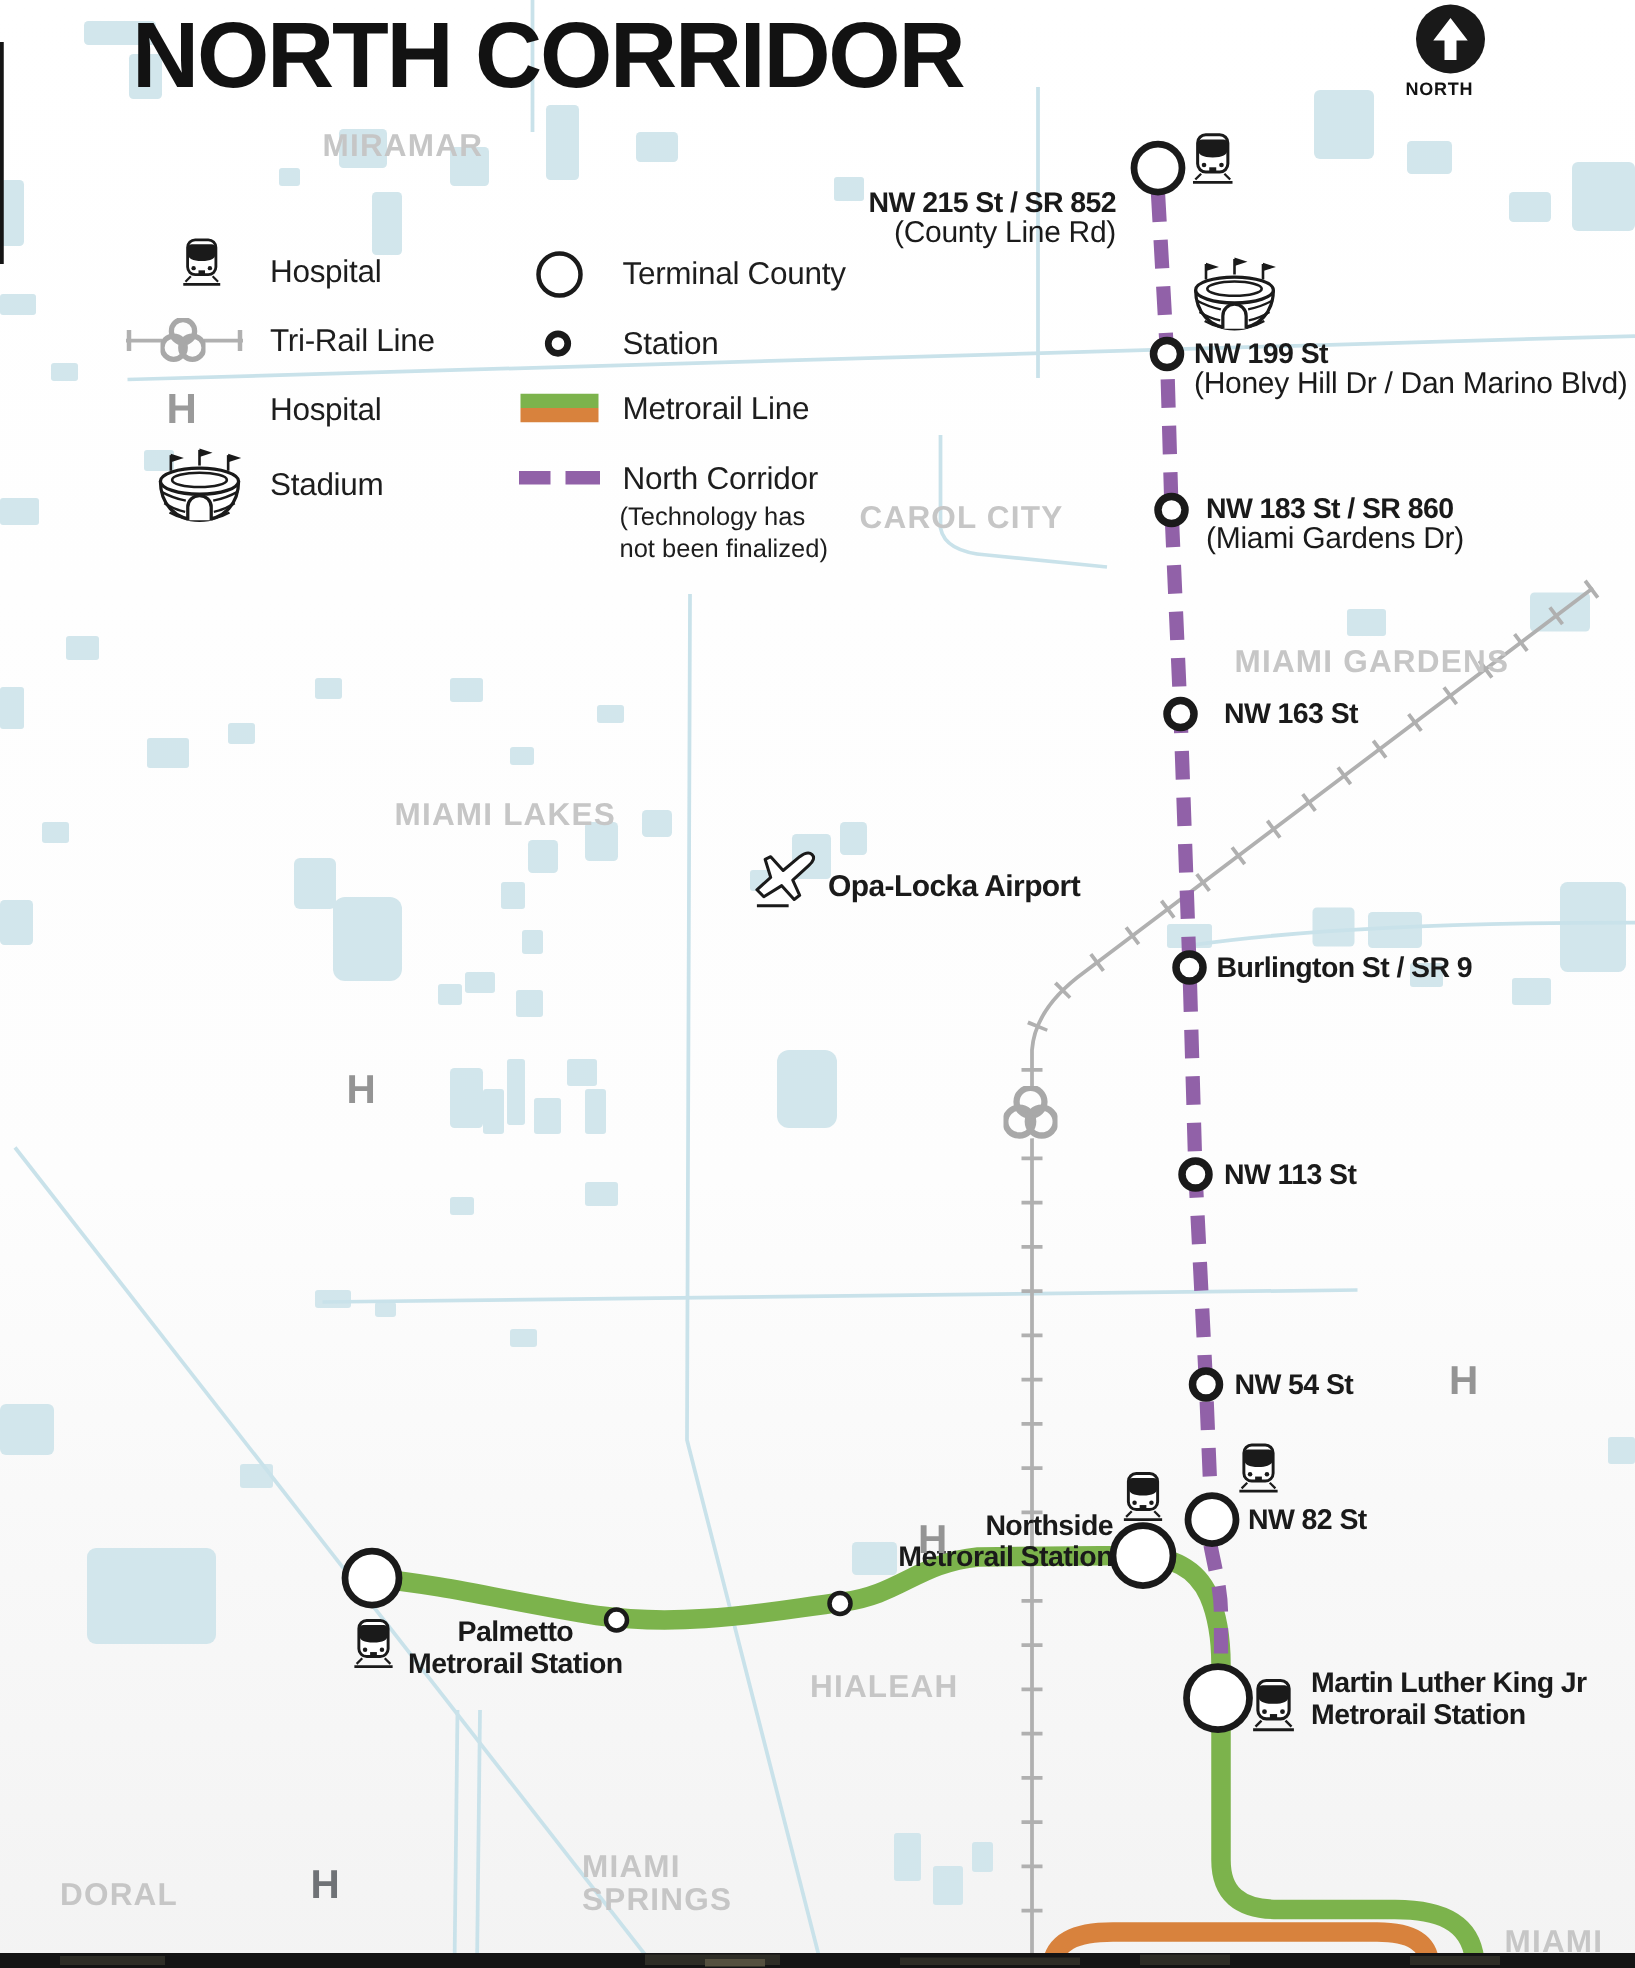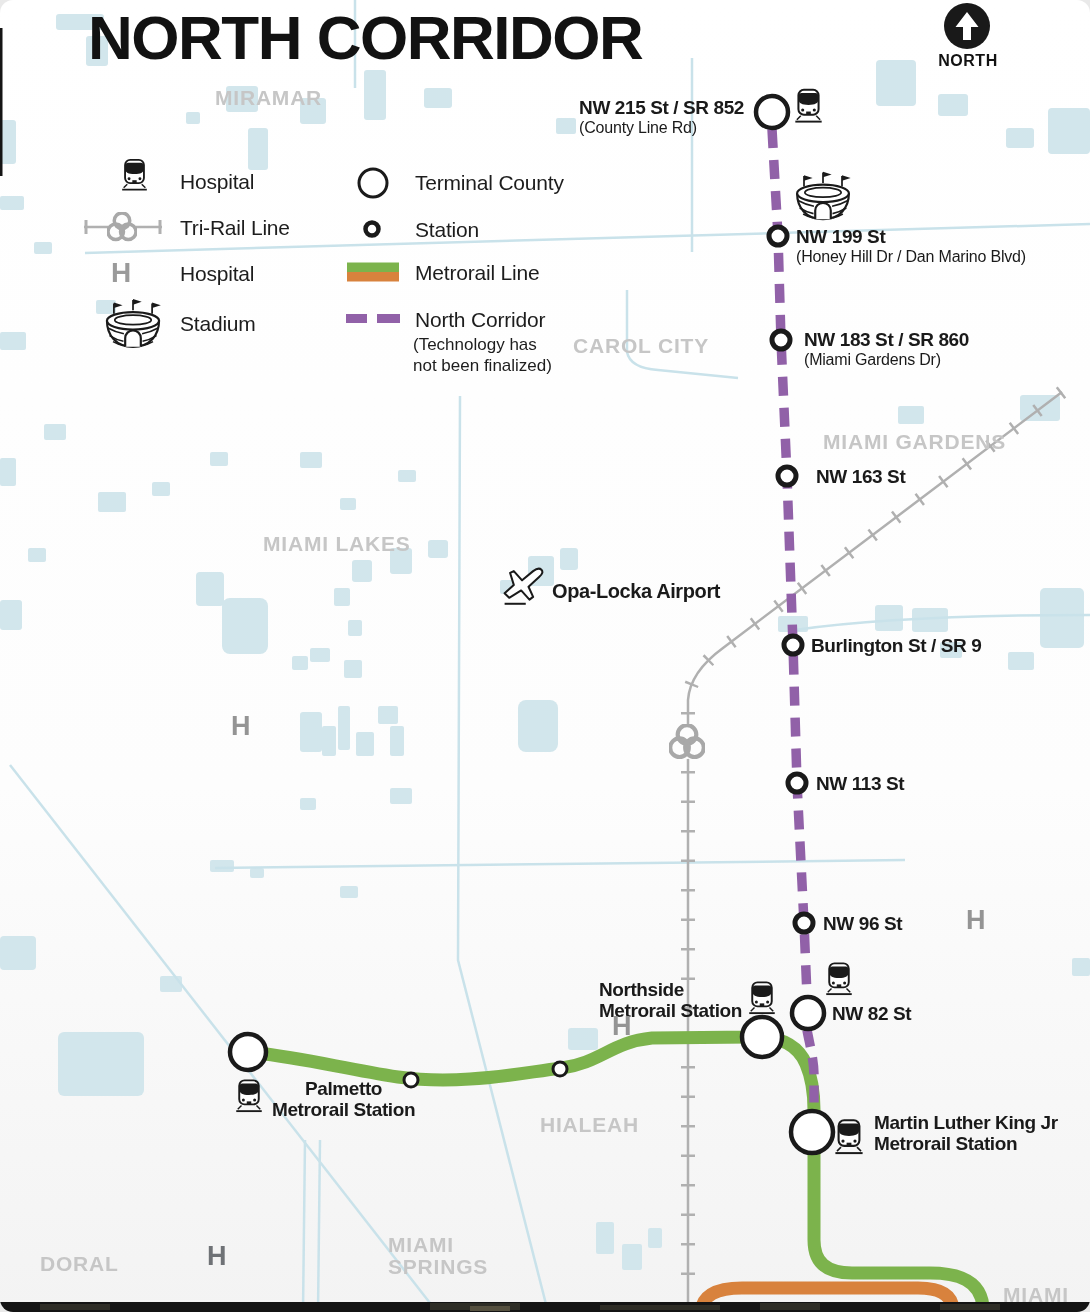--- a/index.html
+++ b/index.html
@@ -1,31 +1,31 @@
 <!DOCTYPE html>
 <html><head>
 <meta charset="utf-8">
 <style>
   html,body{margin:0;padding:0;background:#e9e9e9;}
   #stage{position:relative;width:1090px;height:1312px;overflow:hidden;
          background:linear-gradient(#ffffff 0%,#fdfdfd 60%,#f3f3f3 100%);
-         font-family:"Liberation Sans",sans-serif;border-radius:13px;}
+         font-family:"Liberation Sans",sans-serif;}
   #map-svg{position:absolute;left:0;top:0;}
   .lbl{position:absolute;color:#1a1a1a;white-space:nowrap;font-family:"Liberation Sans",sans-serif;}
   .name{font-weight:700;font-size:19px;letter-spacing:-0.4px;line-height:21px;}
-  .sub{font-weight:400;font-size:16px;letter-spacing:-0.2px;line-height:19px;}
-  .right{}
+  .sub{font-weight:400;font-size:20px;letter-spacing:-0.2px;line-height:19px;}
+  .right{text-align:right;margin-top:28px;}
   .area{font-weight:700;font-size:21px;color:#c6c6c6;letter-spacing:0.8px;line-height:22px;}
   .hosp{font-weight:700;font-size:27px;color:#949494;}
   .legend-label{font-size:21px;color:#1d1d1d;letter-spacing:-0.2px;}
   .legend-note{font-size:17px;color:#1d1d1d;line-height:21px;}
   #title{position:absolute;left:88px;top:2px;font-size:62px;font-weight:800;
          letter-spacing:-1.5px;color:#121212;}
-  #north-label{position:absolute;left:937px;top:52px;width:62px;text-align:center;
-         font-size:16px;font-weight:700;color:#121212;letter-spacing:0.5px;}
+  #north-label{position:absolute;left:937px;top:52px;width:62px;
+         font-size:12px;font-weight:700;color:#121212;letter-spacing:0.5px;}
 </style>
 </head>
 <body>
 
 <div id="stage">
 
   <svg id="map-svg" width="1090" height="1312" viewBox="0 0 1090 1312">
     <defs>
       <symbol id="sym-train" viewBox="0 0 40 46">
         <line x1="10" y1="35" x2="5" y2="40" stroke="#1a1a1a" stroke-width="2"></line>
@@ -262,21 +262,21 @@
     <div class="name">NW 199 St</div>
     <div class="sub">(Honey Hill Dr / Dan Marino Blvd)</div>
   </div>
   <div class="lbl" style="left:804px;top:329px;">
     <div class="name">NW 183 St / SR 860</div>
     <div class="sub">(Miami Gardens Dr)</div>
   </div>
   <div class="lbl name" style="left:782px;top:466px;margin-left:34px;">NW 163 St</div>
   <div class="lbl name" style="left:811px;top:635px;">Burlington St / SR 9</div>
   <div class="lbl name" style="left:816px;top:773px;">NW 113 St</div>
-  <div class="lbl name" style="left:823px;top:913px;">NW 96 St</div>
+  <div class="lbl name" style="left:823px;top:913px;">NW 54 St</div>
   <div class="lbl name" style="left:832px;top:1003px;">NW 82 St</div>
   <div class="lbl right" style="right:348px;top:979px;">
     <div class="name">Northside</div>
     <div class="name">Metrorail Station</div>
   </div>
   <div class="lbl" style="left:272px;top:1078px;text-align:center;">
     <div class="name">Palmetto</div>
     <div class="name">Metrorail Station</div>
   </div>
   <div class="lbl" style="left:874px;top:1112px;">

